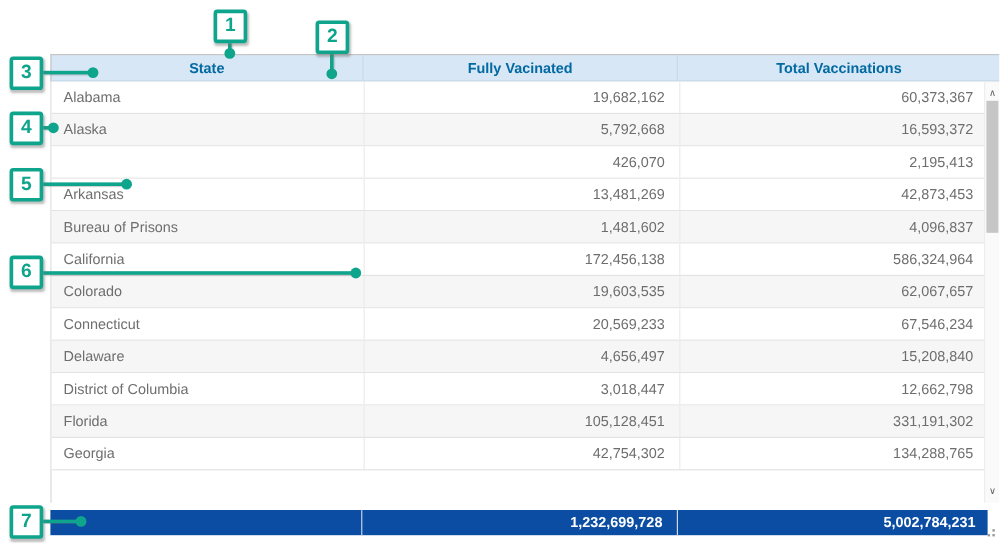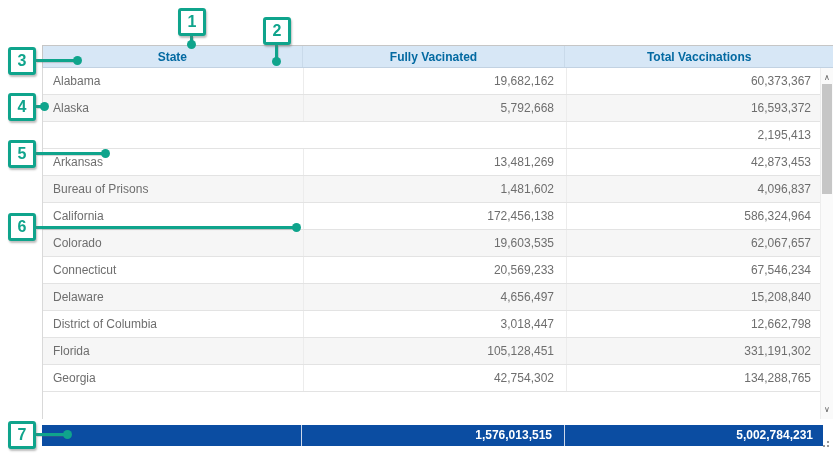--- a/index.html
+++ b/index.html
@@ -100,20 +100,21 @@
       <div class="td state">Alabama</div>
       <div class="td num1">19,682,162</div>
       <div class="td num2">60,373,367</div>
     </div>
     <div class="row alt">
       <div class="td state">Alaska</div>
       <div class="td num1">5,792,668</div>
       <div class="td num2">16,593,372</div>
     </div>
     <div class="row">
+      <div class="td num1">426,070</div>
       <div class="td num2">2,195,413</div>
     </div>
     <div class="row">
       <div class="td state">Arkansas</div>
       <div class="td num1">13,481,269</div>
       <div class="td num2">42,873,453</div>
     </div>
     <div class="row alt">
       <div class="td state">Bureau of Prisons</div>
       <div class="td num1">1,481,602</div>
@@ -157,21 +158,21 @@
   </div>
 
   <div class="vscroll">
     <div class="sbtn up">∧</div>
     <div class="sthumb"></div>
     <div class="sbtn down">∨</div>
   </div>
 
   <div class="tfoot">
     <div class="tf c1"></div>
-    <div class="tf c2">1,576,013,515</div>
+    <div class="tf c2">1,232,699,728</div>
     <div class="tf c3">5,002,784,231</div>
   </div>
 
   <div class="grip"></div>
 
   <div>
     <div class="co-line" style="left:190px;top:36px;width:3px;height:10px;"></div>
     <div class="co-dot" style="left:187px;top:40px;"></div>
     <div class="co-box" style="left:178px;top:8px;">1</div>
   </div>

